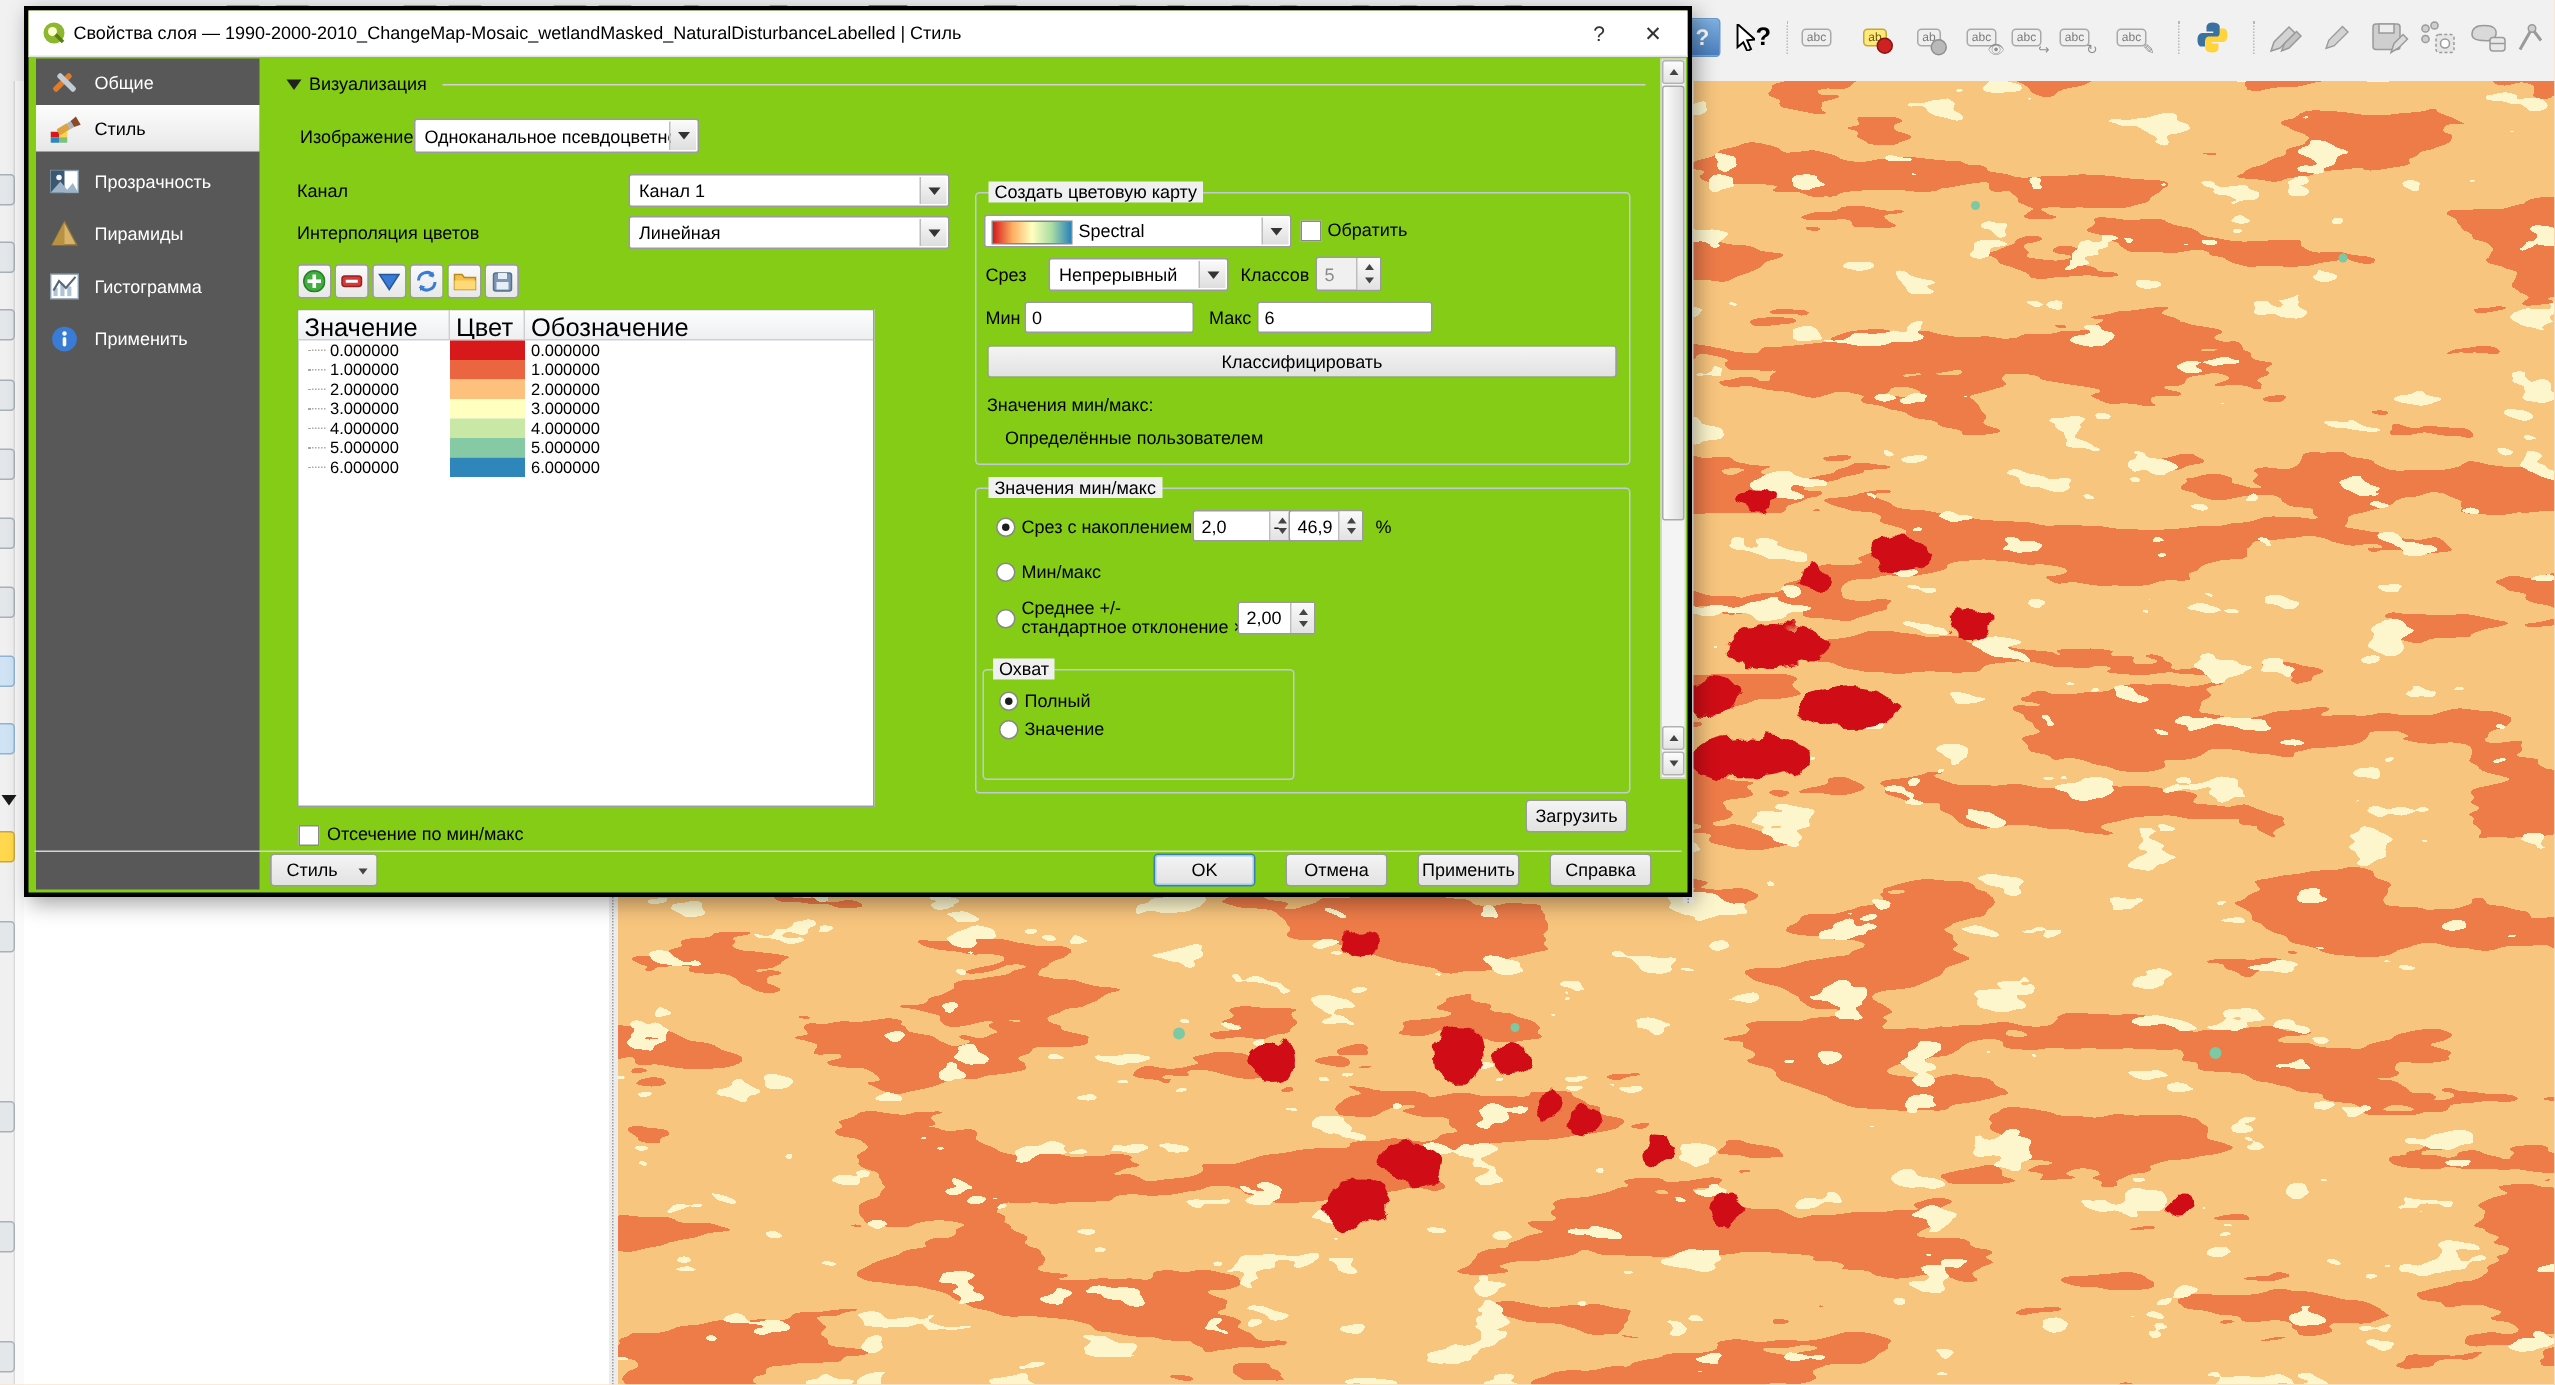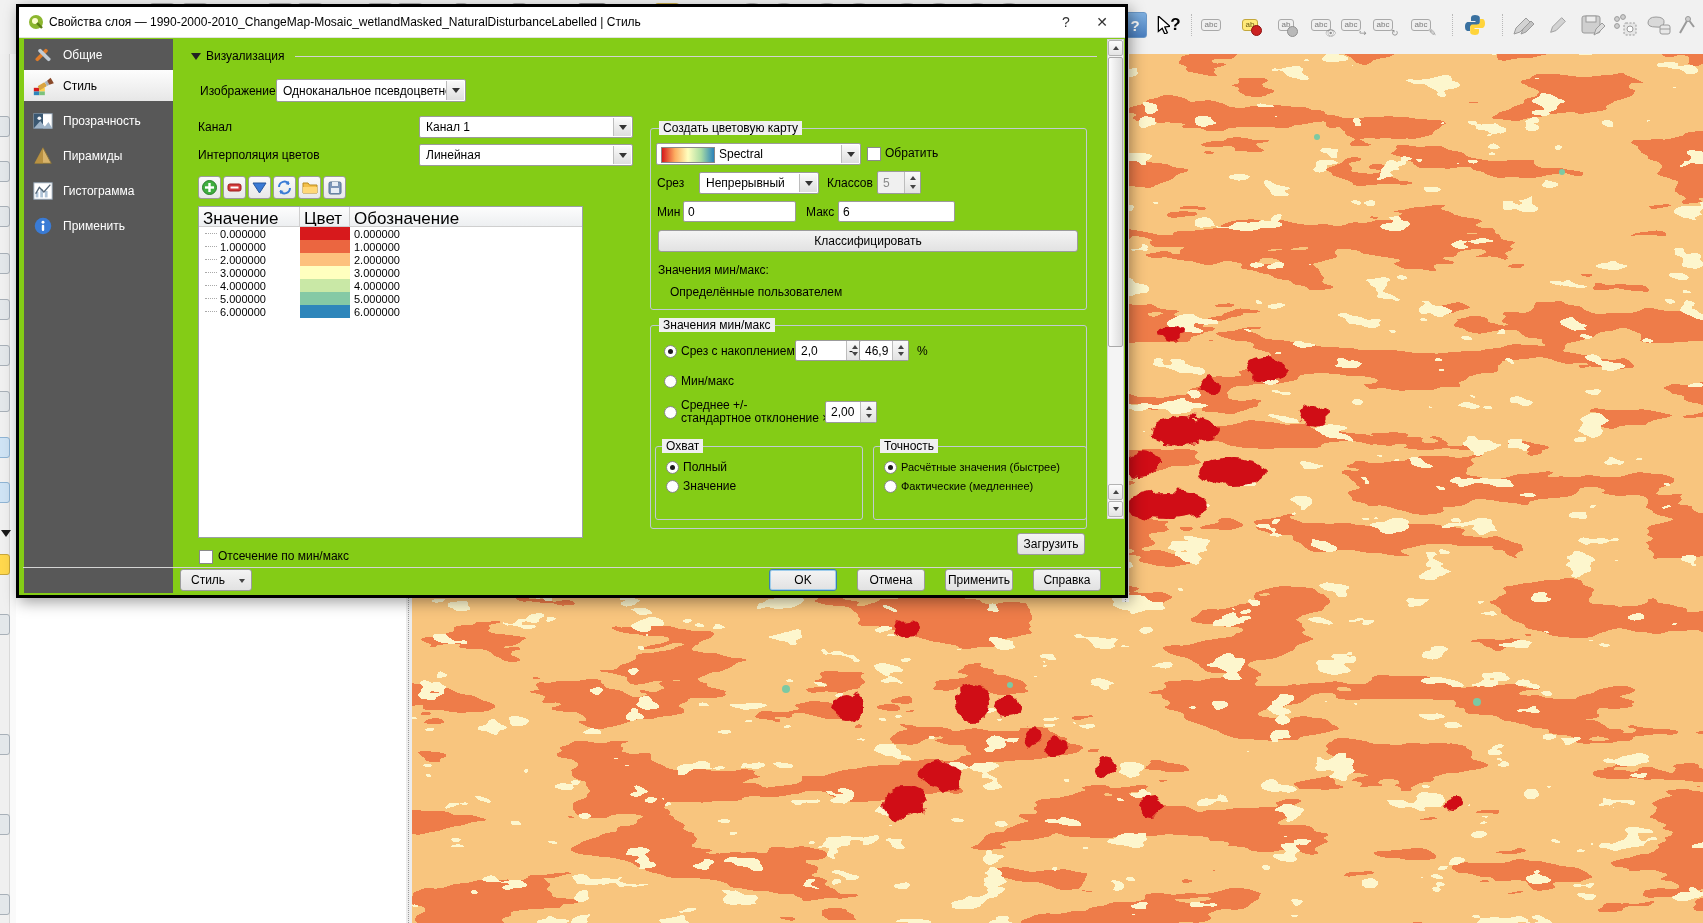--- a/index.html
+++ b/index.html
@@ -598,35 +598,20 @@
             <span class="lbl" style="left:17px;top:1px">Полный</span>
           </div>
 
           <div style="position:relative;height:19px">
             <span class="radio" style="left:0;top:2px"></span>
             <span class="lbl" style="left:17px;top:1px">Значение</span>
           </div>
         </div>
     </div>
 
-    <div class="group" style="left:854px;top:439px;width:212px;height:72px">
-      <span class="gt" style="left:6px;top:-8px">Точность</span>
-      <div style="position:absolute;left:10px;top:12px;right:2px">
-
-          <div style="position:relative;height:19px">
-            <span class="radio on" style="left:0;top:2px"></span>
-            <span class="lbl small" style="left:17px;top:2px">Расчётные значения (быстрее)</span>
-          </div>
-
-          <div style="position:relative;height:19px">
-            <span class="radio" style="left:0;top:2px"></span>
-            <span class="lbl small" style="left:17px;top:2px">Фактические (медленнее)</span>
-          </div>
-        </div>
-    </div>
 
     <div class="btn" style="left:998px;top:526px;width:68px;height:22px">Загрузить</div>
 
     <div class="sb" style="left:1088px;top:32px;width:17px;height:480px">
       <span class="sbbtn" style="top:0">
           <span class="tri-up-s"></span>
         </span>
       <span class="sbhandle" style="top:17px;height:290px"></span>
       <span class="sbbtn" style="top:444px">
           <span class="tri-up-s"></span>

